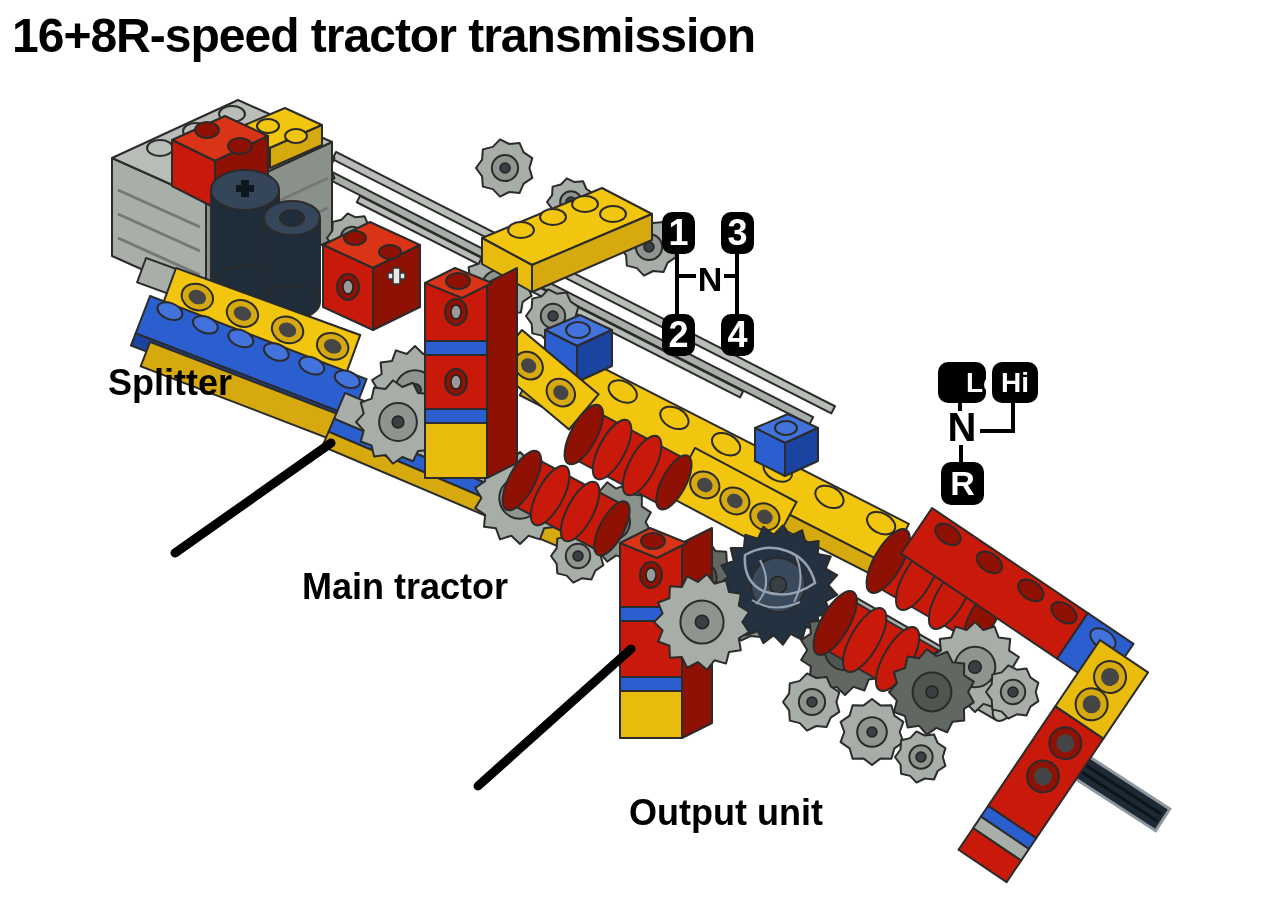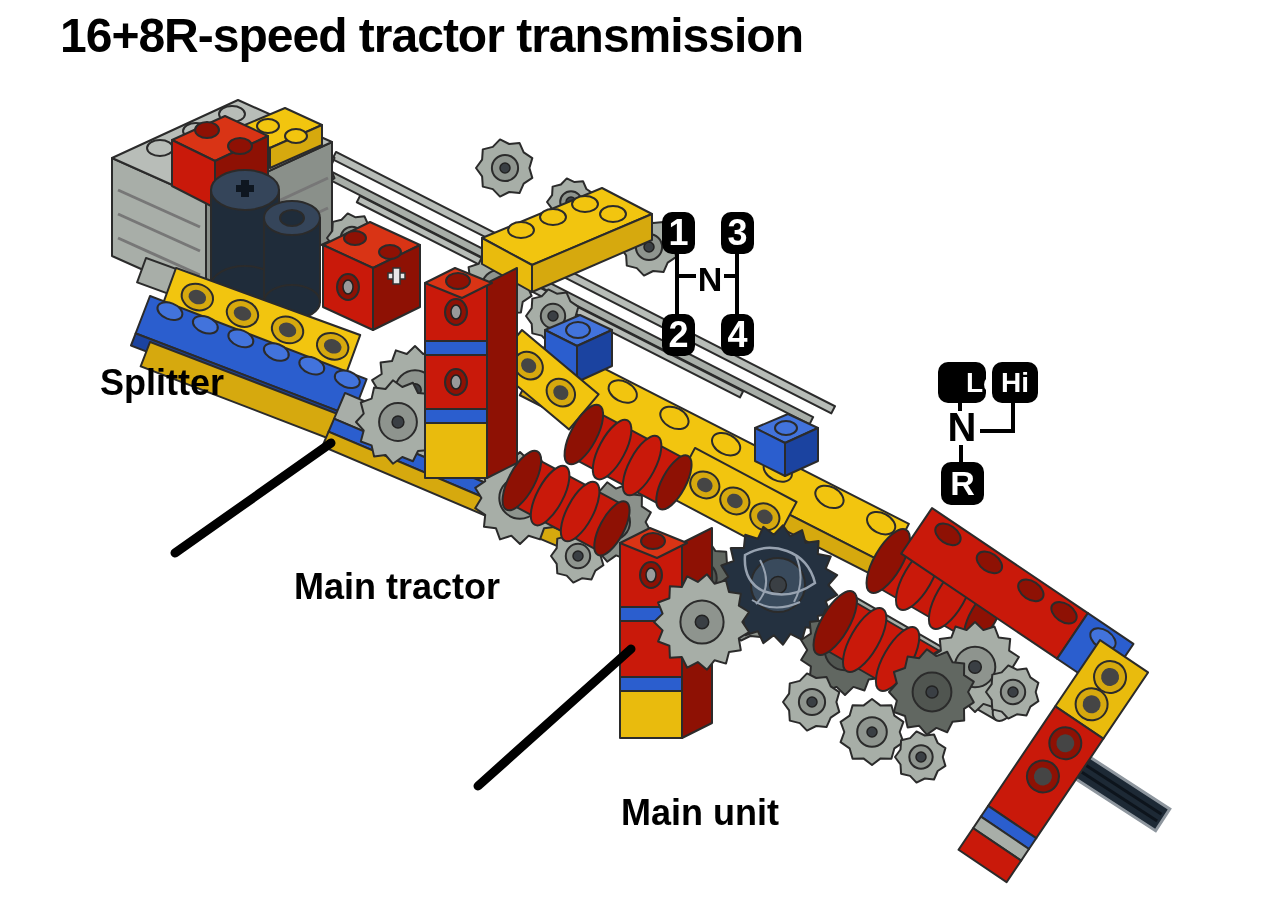--- a/index.html
+++ b/index.html
@@ -1,21 +1,21 @@
 <!DOCTYPE html>
 <html style="--lego-red: #C9190A; --lego-red-dark: #8E1104; --lego-yellow: #F2C50F; --lego-yellow-dark: #D6A90E; --lego-blue: #2B5ECE; --lego-blue-dark: #1B43A0; --lego-gray: #A8AEA8; --lego-gray-dark: #8A908A; --lego-navy: #1F2C3A; --annotation-black: #000000; --background: #FFFFFF;"><head>
 <meta charset="utf-8">
 <style>
   html,body{margin:0;padding:0;background:#fff;}
   #stage{position:relative;width:1276px;height:900px;background:var(--background,#fff);overflow:hidden;
          font-family:"Liberation Sans","DejaVu Sans",sans-serif;}
   #model-svg{position:absolute;left:0;top:0;}
   .txt{position:absolute;color:#000;font-weight:bold;white-space:nowrap;}
-  #page-title{left:12px;top:8px;font-size:48px;letter-spacing:-1px;margin-left:48px;}
-  .lbl{font-size:36px;}
+  #page-title{left:12px;top:8px;font-size:48px;letter-spacing:-1px;}
+  .lbl{font-size:36px;margin-left:8px;}
   #lbl-splitter{left:100px;top:362px;}
   #lbl-main-gearbox{left:294px;top:566px;}
   #lbl-range-unit{left:621px;top:792px;}
   #lbl-output{left:1112px;top:830px;}
   .badge{position:absolute;background:#000;color:#fff;font-weight:bold;text-align:center;
          border-radius:10px;box-sizing:border-box;}
   .conn{position:absolute;background:#000;}
   .nlabel{position:absolute;color:#000;font-weight:bold;text-align:center;}
   
   #mg-b1{left:662px;top:212px;width:33px;height:42px;font-size:36px;line-height:42px;}
@@ -442,21 +442,21 @@
       </g>
     </g>
 
     <line x1="175" y1="553" x2="331" y2="443" stroke="#000" stroke-width="9" stroke-linecap="round"></line>
     <line x1="478" y1="786" x2="631" y2="649" stroke="#000" stroke-width="9" stroke-linecap="round"></line>
   </svg>
 
   <div class="txt" id="page-title">16+8R-speed tractor transmission</div>
   <div class="txt lbl" id="lbl-splitter">Splitter</div>
   <div class="txt lbl" id="lbl-main-gearbox">Main tractor</div>
-  <div class="txt lbl" id="lbl-range-unit">Main unit</div>
+  <div class="txt lbl" id="lbl-range-unit">Output unit</div>
 
   <div>
     <div class="badge" id="mg-b1">1</div>
     <div class="badge" id="mg-b3">3</div>
     <div class="badge" id="mg-b2">2</div>
     <div class="badge" id="mg-b4">4</div>
     <div class="conn" id="mg-v1"></div>
     <div class="conn" id="mg-v2"></div>
     <div class="conn" id="mg-t1"></div>
     <div class="conn" id="mg-t2"></div>

